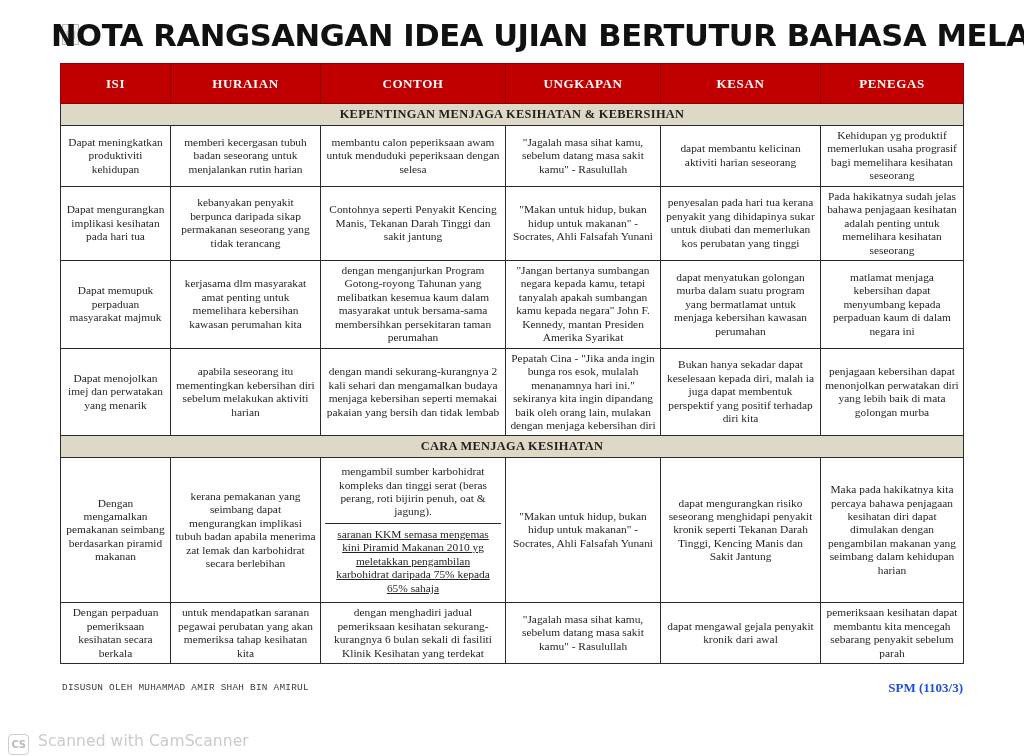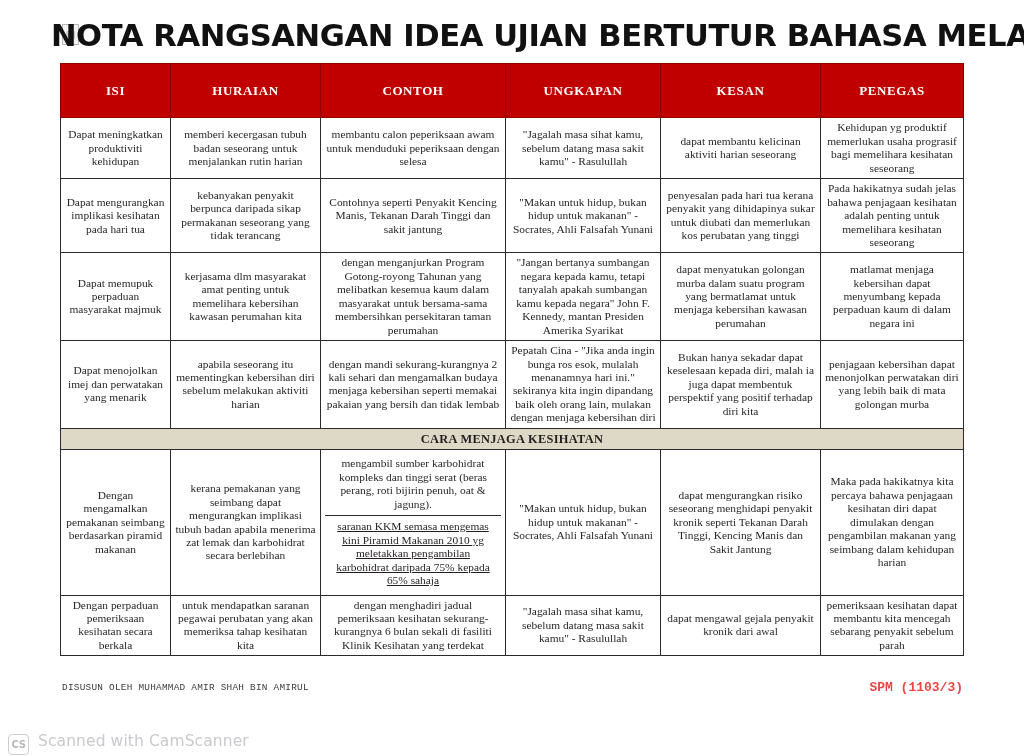--- a/index.html
+++ b/index.html
@@ -89,21 +89,21 @@
     color: #231f20;
   }
 
   
   tr.head td {
     background: #c00000;
     color: #ffffff;
     font-weight: 700;
     font-size: 13px;
     letter-spacing: 0.6px;
-    padding: 19px 2px;
+    padding: 12px 2px;
     border-color: #8d0000;
     font-family: "Liberation Serif", serif;
   }
 
   
   tr.tema td {
     text-align: left;
     font-weight: 700;
     font-size: 12.6px;
     padding: 2px 4px 3px 5px;
@@ -146,22 +146,22 @@
     letter-spacing: 0.25px;
     color: #3b3b3b;
     font-family: Liberation Mono, monospace;
   }
   .footer .code {
     position: absolute;
     right: 0;
     top: -2px;
     font-size: 13px;
     font-weight: 700;
-    color: #ef4444;
-    font-family: Liberation Mono, monospace;
+    color: #1d4ed8;
+    font-family: Liberation Serif, serif;
     text-align: center;
   }
 
   
   .cs-bar {
     position: absolute;
     left: 0;
     bottom: 0;
     width: 1024px;
     height: 31px;
@@ -219,20 +219,23 @@
         <tr class="head">
           <td>ISI</td>
           <td>HURAIAN</td>
           <td>CONTOH</td>
           <td>UNGKAPAN</td>
           <td>KESAN</td>
           <td>PENEGAS</td>
         </tr>
 
 
+        <tr class="section">
+          <td colspan="6">KEPENTINGAN MENJAGA KESIHATAN &amp; KEBERSIHAN</td>
+        </tr>
 
         <tr>
           <td>Dapat meningkatkan produktiviti kehidupan</td>
           <td>memberi kecergasan tubuh badan seseorang untuk menjalankan rutin harian</td>
           <td>membantu calon peperiksaan awam untuk menduduki peperiksaan dengan selesa</td>
           <td>"Jagalah masa sihat kamu, sebelum datang masa sakit kamu" - Rasulullah</td>
           <td>dapat membantu kelicinan aktiviti harian seseorang</td>
           <td>Kehidupan yg produktif memerlukan usaha prograsif bagi memelihara kesihatan seseorang</td>
         </tr>
 

